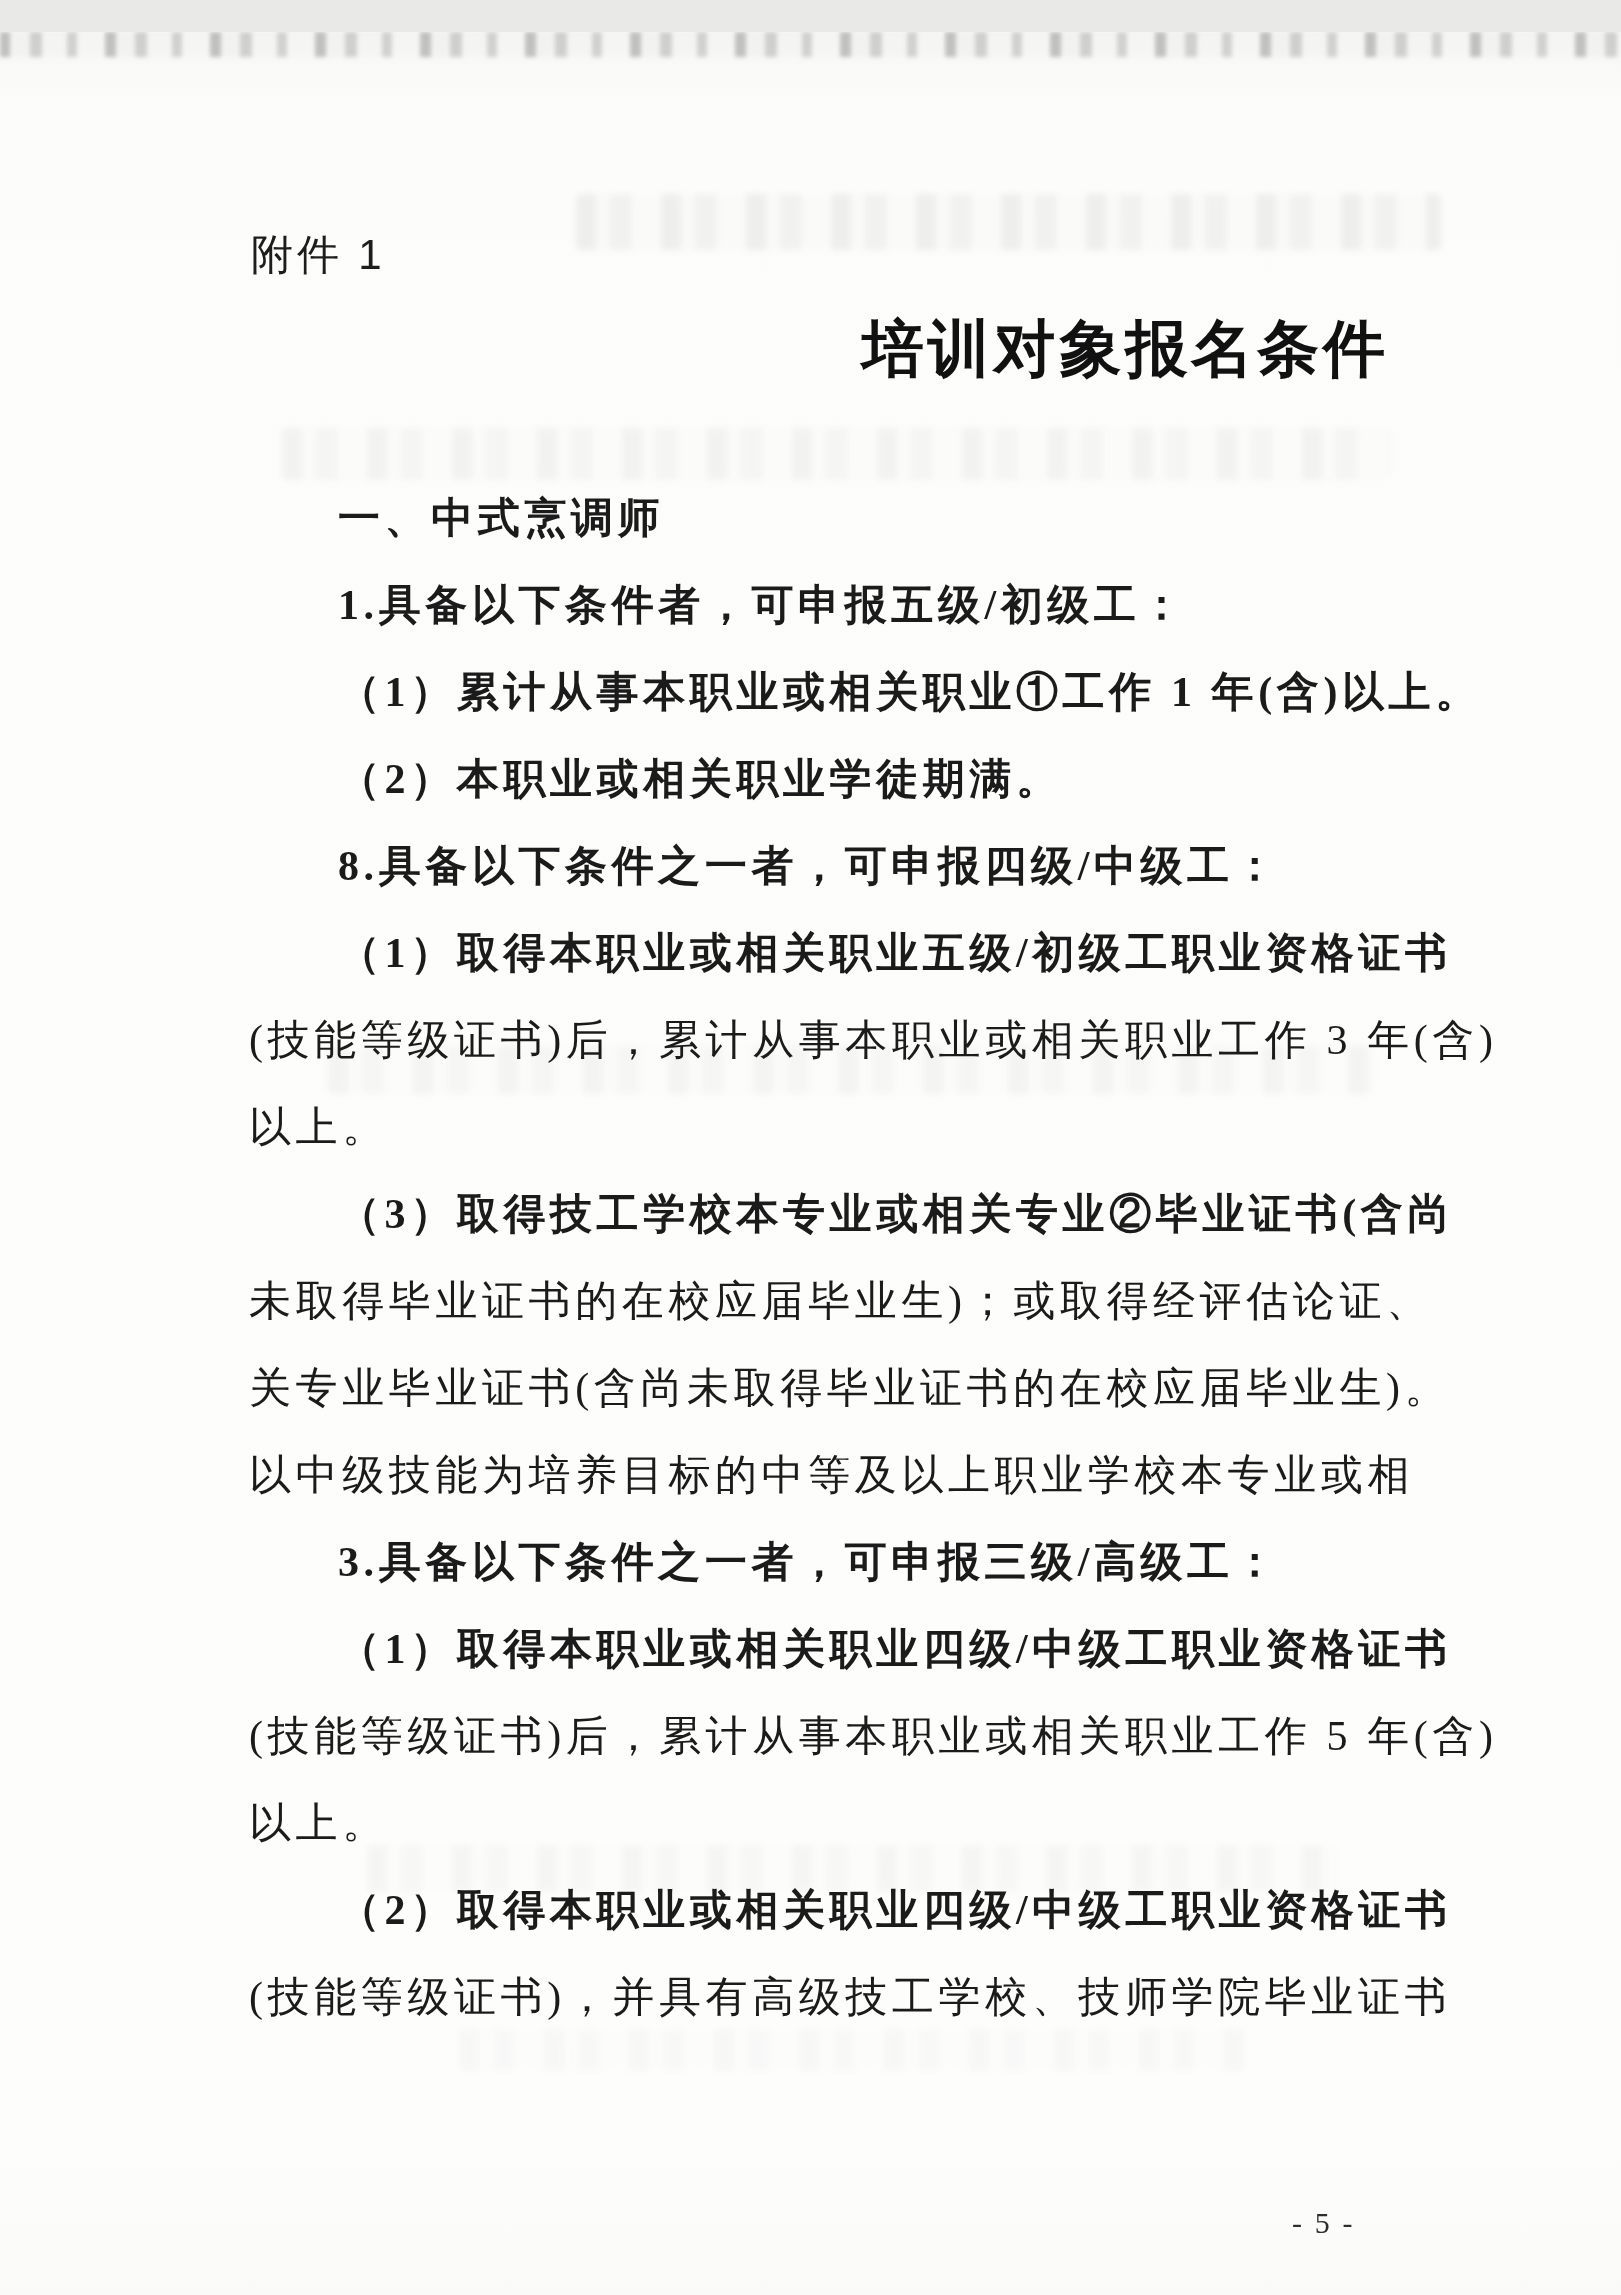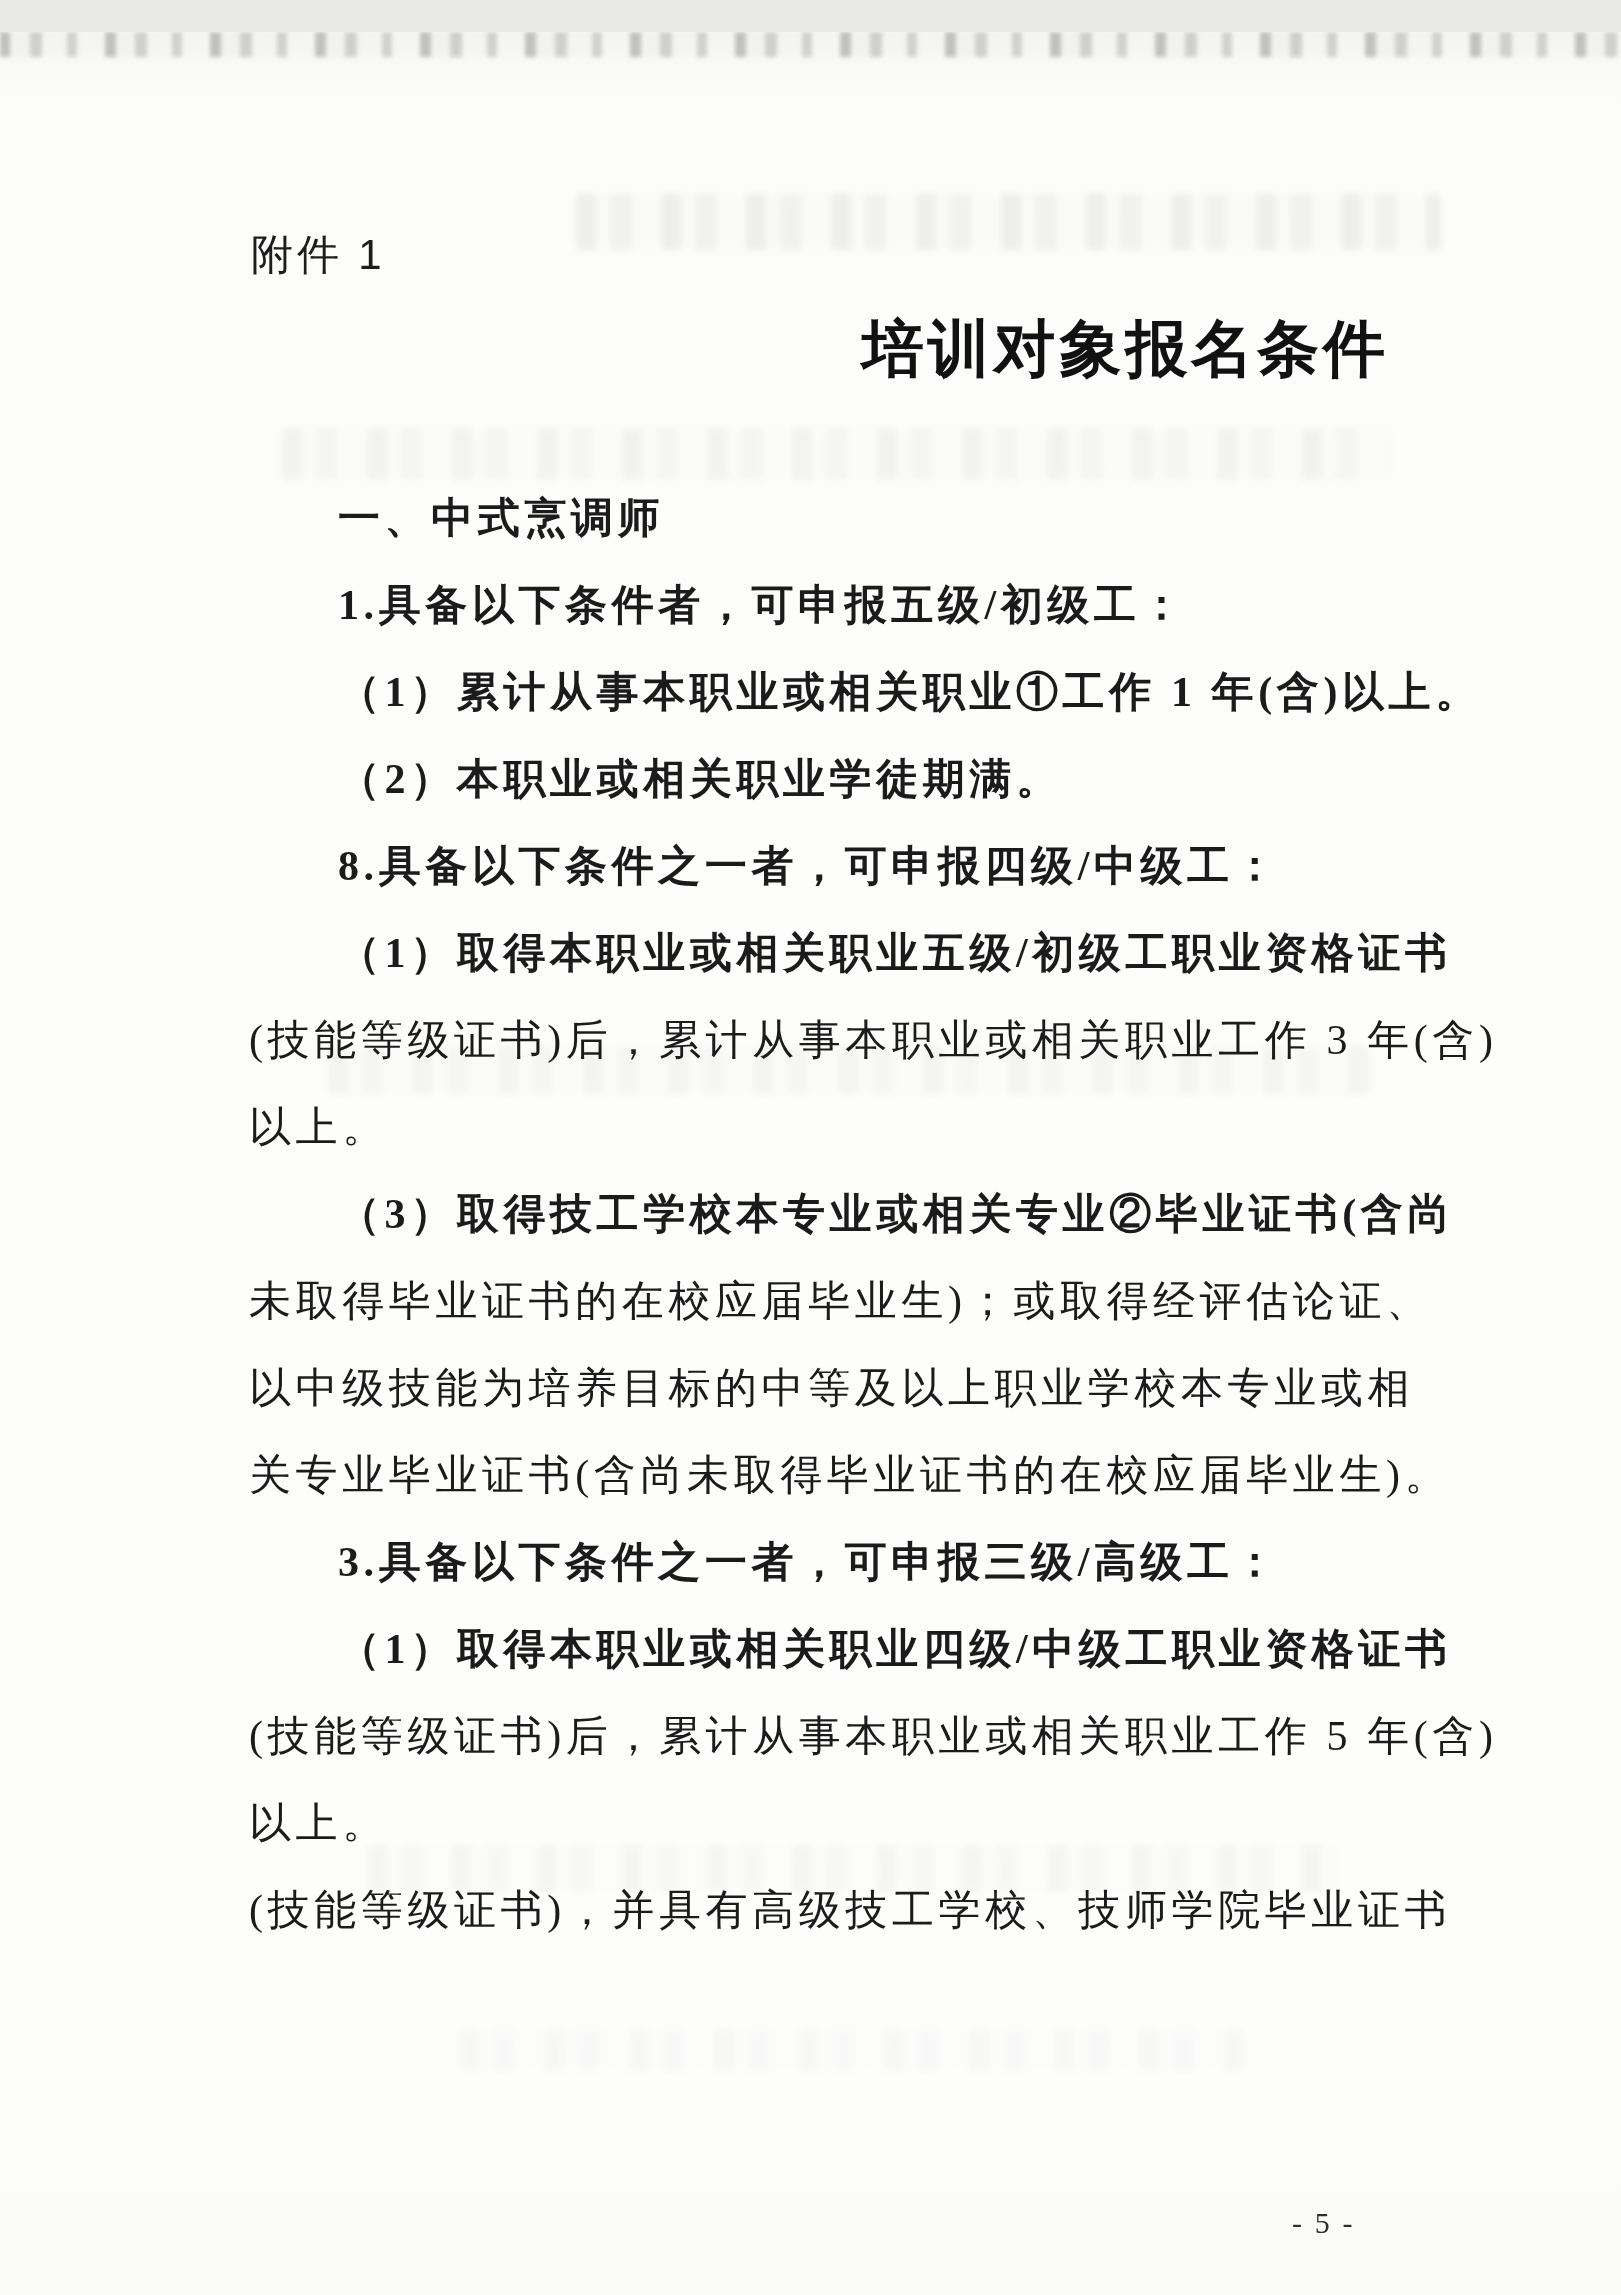--- a/index.html
+++ b/index.html
@@ -92,24 +92,25 @@
       <div class="line indent">一、中式烹调师</div>
       <div class="line indent">1.具备以下条件者，可申报五级/初级工：</div>
       <div class="line indent">（1）累计从事本职业或相关职业①工作 1 年(含)以上。</div>
       <div class="line indent">（2）本职业或相关职业学徒期满。</div>
       <div class="line indent">8.具备以下条件之一者，可申报四级/中级工：</div>
       <div class="line indent">（1）取得本职业或相关职业五级/初级工职业资格证书</div>
       <div class="line">(技能等级证书)后，累计从事本职业或相关职业工作 3 年(含)</div>
       <div class="line">以上。</div>
       <div class="line indent">（3）取得技工学校本专业或相关专业②毕业证书(含尚</div>
       <div class="line">未取得毕业证书的在校应届毕业生)；或取得经评估论证、</div>
+      <div class="line">关专业毕业证书(含尚未取得毕业证书的在校应届毕业生)。</div>
       <div class="line">以中级技能为培养目标的中等及以上职业学校本专业或相</div>
-      <div class="line">关专业毕业证书(含尚未取得毕业证书的在校应届毕业生)。</div>
       <div class="line indent">3.具备以下条件之一者，可申报三级/高级工：</div>
       <div class="line indent">（1）取得本职业或相关职业四级/中级工职业资格证书</div>
       <div class="line">(技能等级证书)后，累计从事本职业或相关职业工作 5 年(含)</div>
       <div class="line">以上。</div>
+      <div class="line indent">（2）取得本职业或相关职业四级/中级工职业资格证书</div>
       <div class="line">(技能等级证书)，并具有高级技工学校、技师学院毕业证书</div>
     </div>
 
   <div class="page-number">- 5 -</div>
 </div>
 
 
 </body></html>

